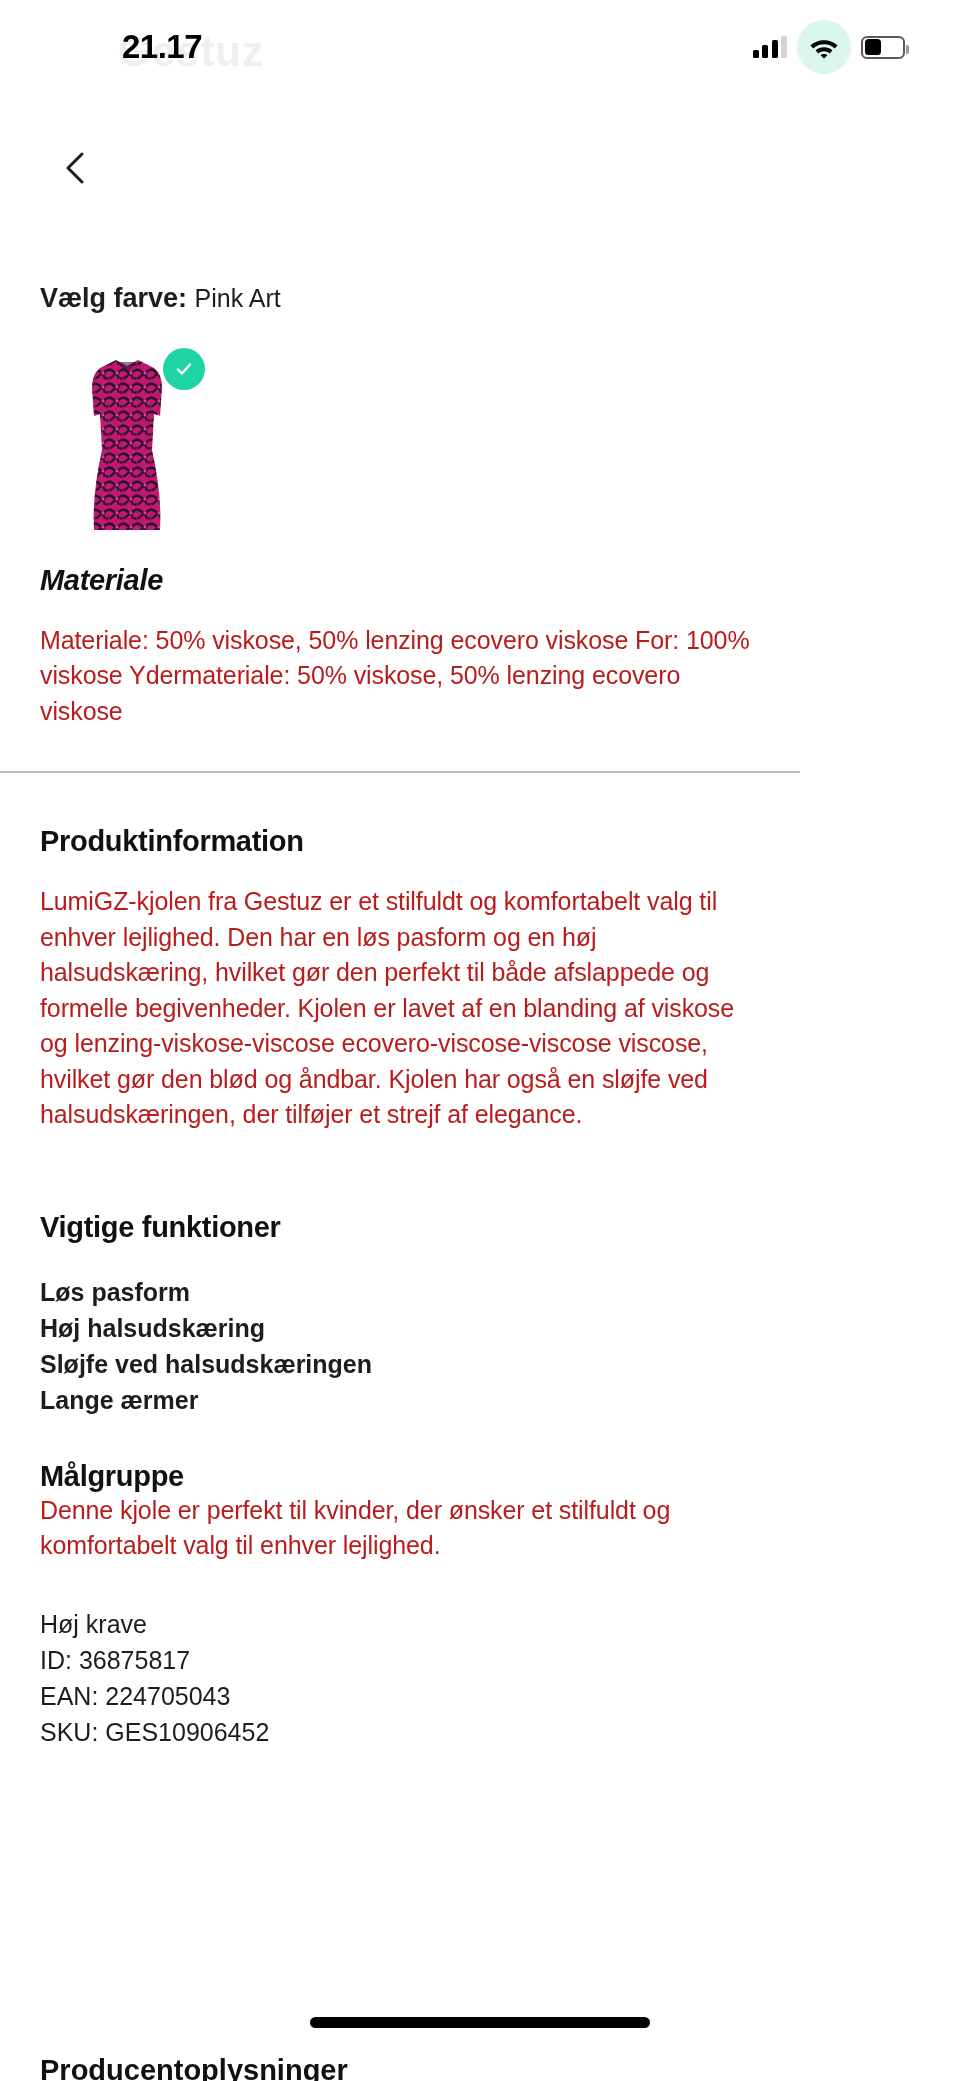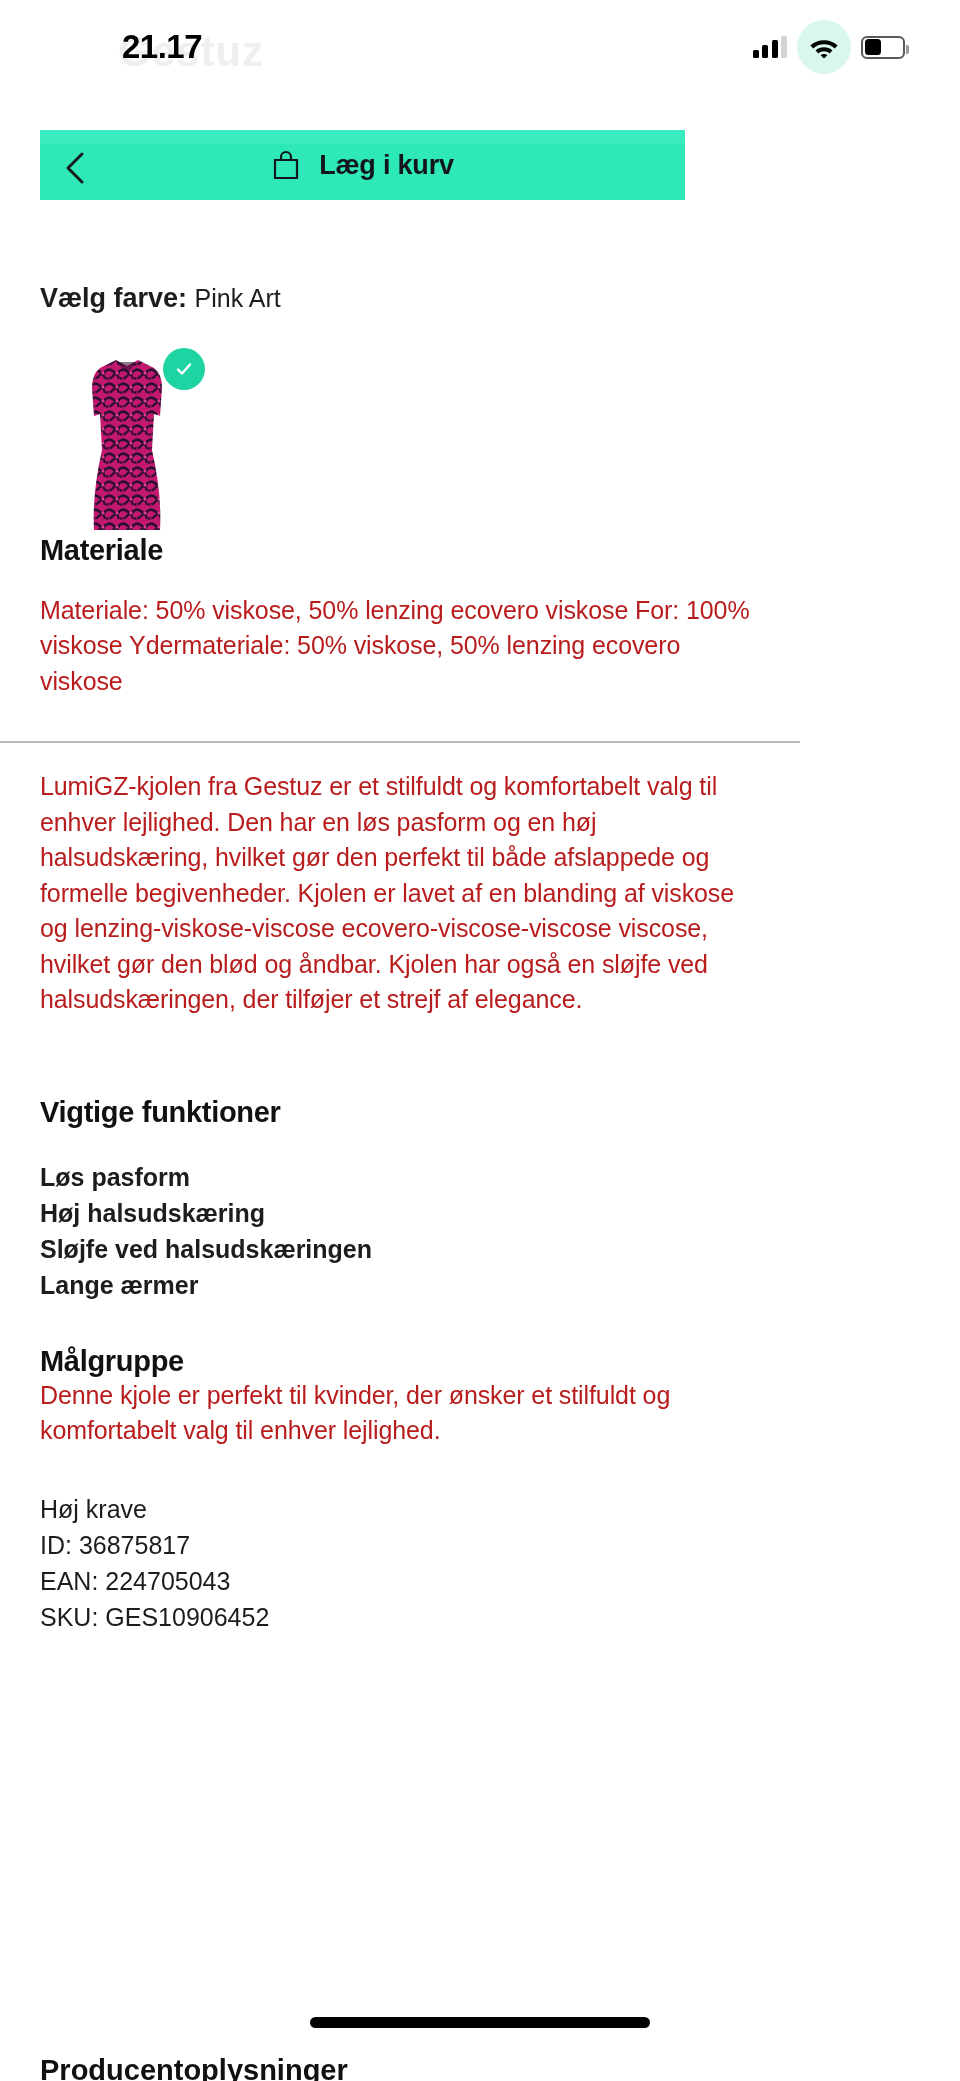--- a/index.html
+++ b/index.html
@@ -136,29 +136,20 @@
           <path d="M16 18.0c1.3 0 2.5.5 3.4 1.3L16 22.6l-3.4-3.3c.9-.8 2.1-1.3 3.4-1.3z" fill="#000"></path>
         </svg>
       </span>
 
       <span class="battery">
         <span class="lvl"></span>
       </span>
     </div>
   </div>
 
-  <button class="cart-btn">
-    <span class="bagicon">
-      <svg width="30" height="32" viewBox="0 0 30 32">
-        <path d="M4 11h22v18H4z" fill="none" stroke="#12161a" stroke-width="2.2"></path>
-        <path d="M10 11V8a5 5 0 0 1 10 0v3" fill="none" stroke="#12161a" stroke-width="2.2" stroke-linecap="round"></path>
-      </svg>
-    </span>
-    <span class="lbl">Læg i kurv</span>
-  </button>
 
   <div class="back-chevron">
     <svg width="40" height="40" viewBox="0 0 40 40">
       <path d="M26 6 12 20l14 14" fill="none" stroke="#1d1d1f" stroke-width="3" stroke-linecap="round" stroke-linejoin="round"></path>
     </svg>
   </div>
 
   <div class="content">
 
     <div class="pad">
@@ -186,28 +177,29 @@
             <path d="M40 8 Q49 26 58 8" fill="#2a1030" opacity="0.55"></path>
           </svg>
           <div class="check-badge">
             <svg width="22" height="22" viewBox="0 0 22 22">
               <path d="M5 11.5 L9 15.5 L17 6.5" fill="none" stroke="#fff" stroke-width="2.4" stroke-linecap="round" stroke-linejoin="round"></path>
             </svg>
           </div>
         </div>
       </div>
 
-      <h2 class="sec" style="">Materiale</h2>
+      <h2 class="sec" style="margin-top:30px;font-style:italic;">Materiale</h2>
       <p class="body" style="margin-top:26px;">Materiale: 50% viskose, 50% lenzing ecovero viskose For: 100% viskose Ydermateriale: 50% viskose, 50% lenzing ecovero viskose</p>
     </div>
 
     <div class="divider" style="margin-top:42px;"></div>
 
     <div class="pad">
 
+      <h2 class="sec" style="margin-top:52px;">Produktinformation</h2>
       <p class="body" style="margin-top:26px;">LumiGZ-kjolen fra Gestuz er et stilfuldt og komfortabelt valg til enhver lejlighed. Den har en løs pasform og en høj halsudskæring, hvilket gør den perfekt til både afslappede og formelle begivenheder. Kjolen er lavet af en blanding af viskose og lenzing-viskose-viscose ecovero-viscose-viscose viscose, hvilket gør den blød og åndbar. Kjolen har også en sløjfe ved halsudskæringen, der tilføjer et strejf af elegance.</p>
 
       <h2 class="sec" style="margin-top:78px;">Vigtige funktioner</h2>
       <div class="feature-list" style="margin-top:30px;font-weight:bold;">
         <div>Løs pasform</div>
         <div>Høj halsudskæring</div>
         <div>Sløjfe ved halsudskæringen</div>
         <div>Lange ærmer</div>
       </div>
 

